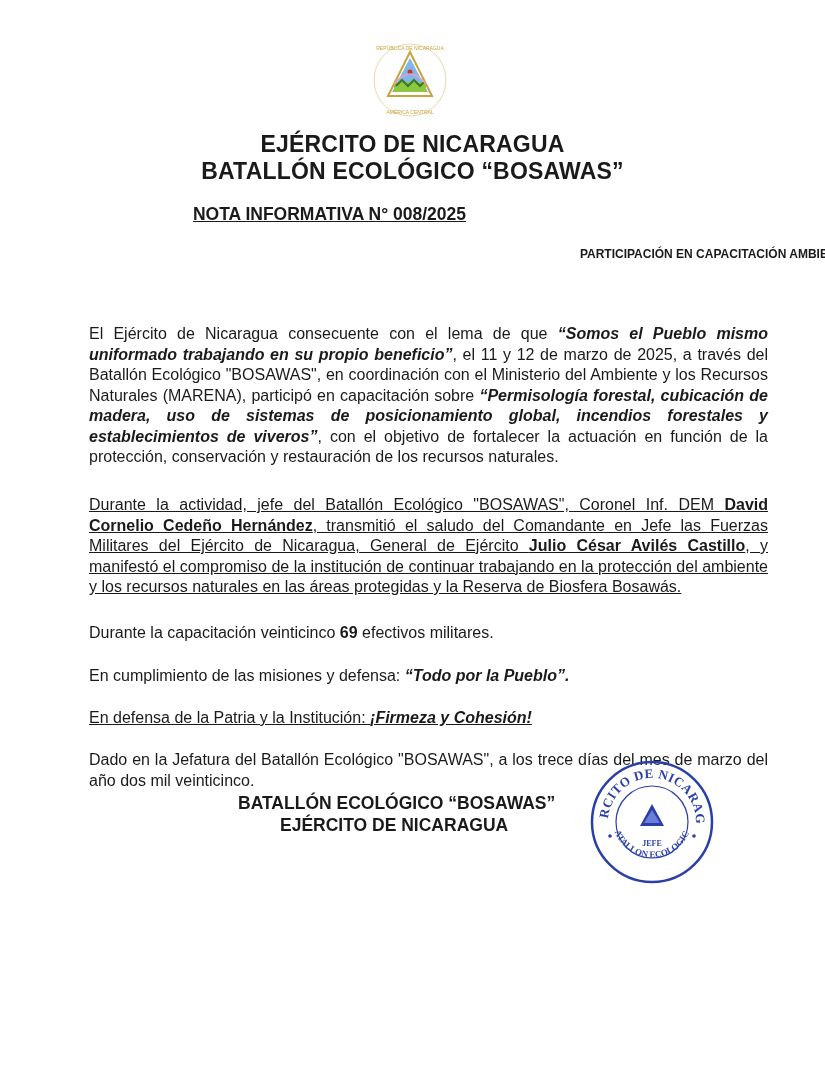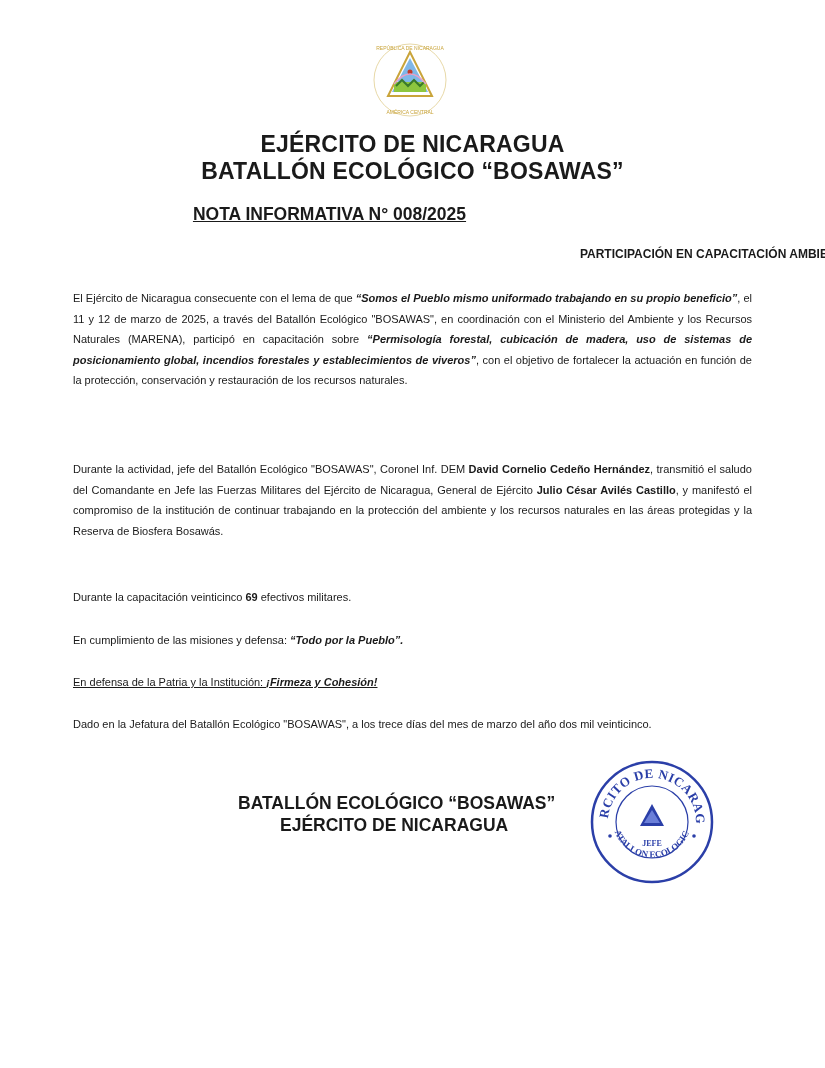--- a/index.html
+++ b/index.html
@@ -5,24 +5,24 @@
   html, body { margin:0; padding:0; background:#ffffff; }
   body { width:825px; height:1068px; position:relative; overflow:hidden;
          font-family:"Liberation Sans", sans-serif; color:#1a1a1a; }
   .emblem { position:absolute; left:358px; top:40px; width:104px; height:80px; }
   .h1 { position:absolute; left:0; width:825px; text-align:center; font-weight:bold;
         font-size:23px; line-height:27px; top:131px; letter-spacing:0.2px; }
   .h2 { position:absolute; left:0; width:659px; text-align:center; font-weight:bold;
         font-size:17.5px; top:204px; text-decoration:underline; }
   .h3 { position:absolute; left:0; width:825px; text-align:right; font-weight:bold;
         font-size:12px; top:247px;padding-left:34px; }
-  .para { position:absolute; left:73px; width:679px; font-size:11px; line-height:20.5px;
-          text-align:justify; }
+  .para { position:absolute; left:89px; width:679px; font-size:16px; line-height:20.5px;
+          text-align:justify;margin-top:36px; }
   .p1 { top:288px; }
-  .p2 { top:459px; }
+  .p2 { top:459px;text-decoration:underline; }
   .p3 { top:587px; }
   .p4 { top:630px; }
   .p5 { top:672px;text-decoration:underline; }
   .p6 { top:714px; }
   .bi { font-weight:bold; font-style:italic; }
   .b { font-weight:bold; }
   .sig { position:absolute; font-weight:bold; font-size:17.5px; line-height:22px; }
   .sig1 { left:238px; top:792px; }
   .sig2 { left:280px; top:814px; }
   .stamp { position:absolute; left:588px; top:758px; width:128px; height:128px; }

